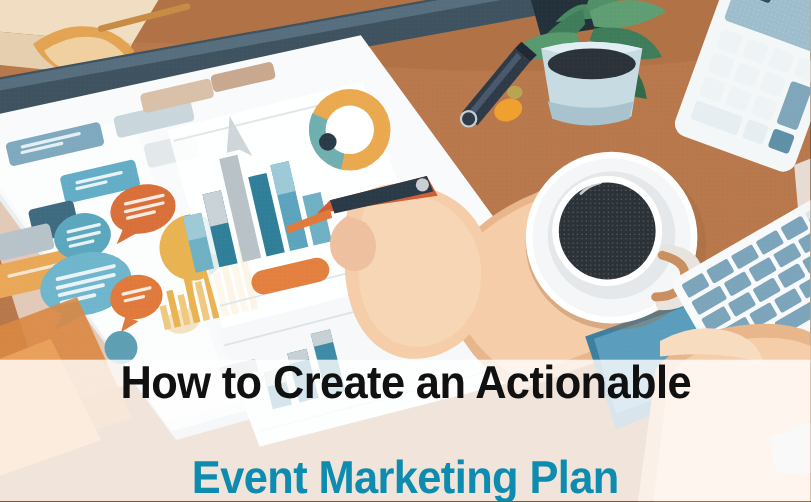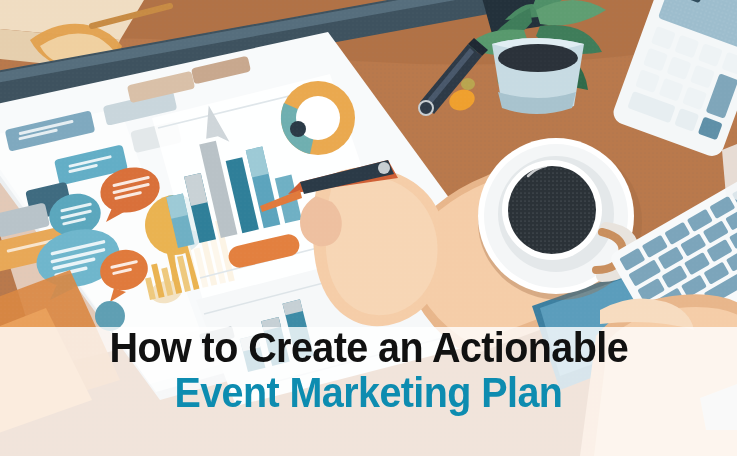--- a/index.html
+++ b/index.html
@@ -11,21 +11,21 @@
     overflow:hidden;
     font-family:"Liberation Sans","DejaVu Sans",sans-serif;
     background:#b9794c;
   }
   #scene{position:absolute;inset:0;width:737px;height:456px;}
   
   #overlay{
     position:absolute;left:0;right:0;bottom:0;height:129px;
     background:rgba(255,255,255,0.80);
     display:flex;flex-direction:column;
-    align-items:center;justify-content:flex-start;
+    align-items:center;justify-content:space-between;
     gap:2px;
   }
   .tline{
     margin:0;padding:0;
     font-family:"Liberation Sans","DejaVu Sans",sans-serif;
     font-weight:700;
     letter-spacing:-0.6px;
     white-space:nowrap;
     line-height:1.02;
     transform:scaleX(0.94);

